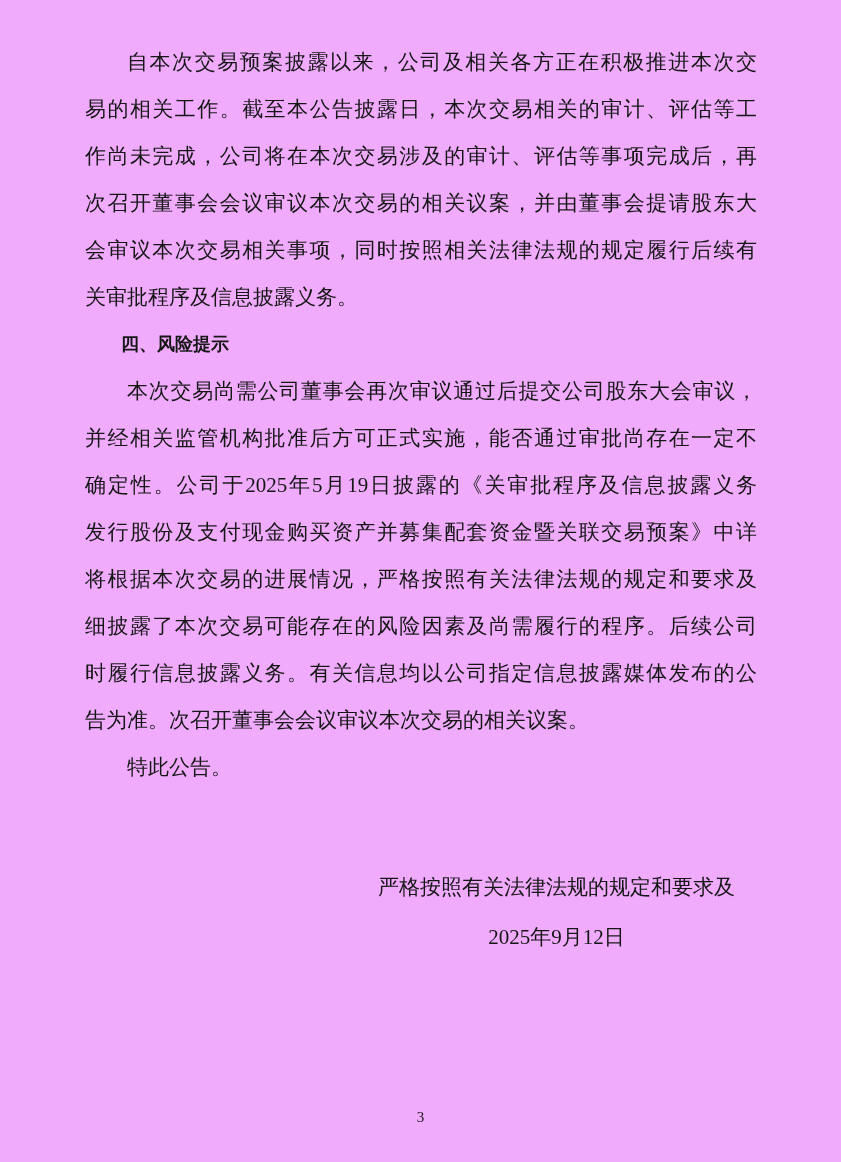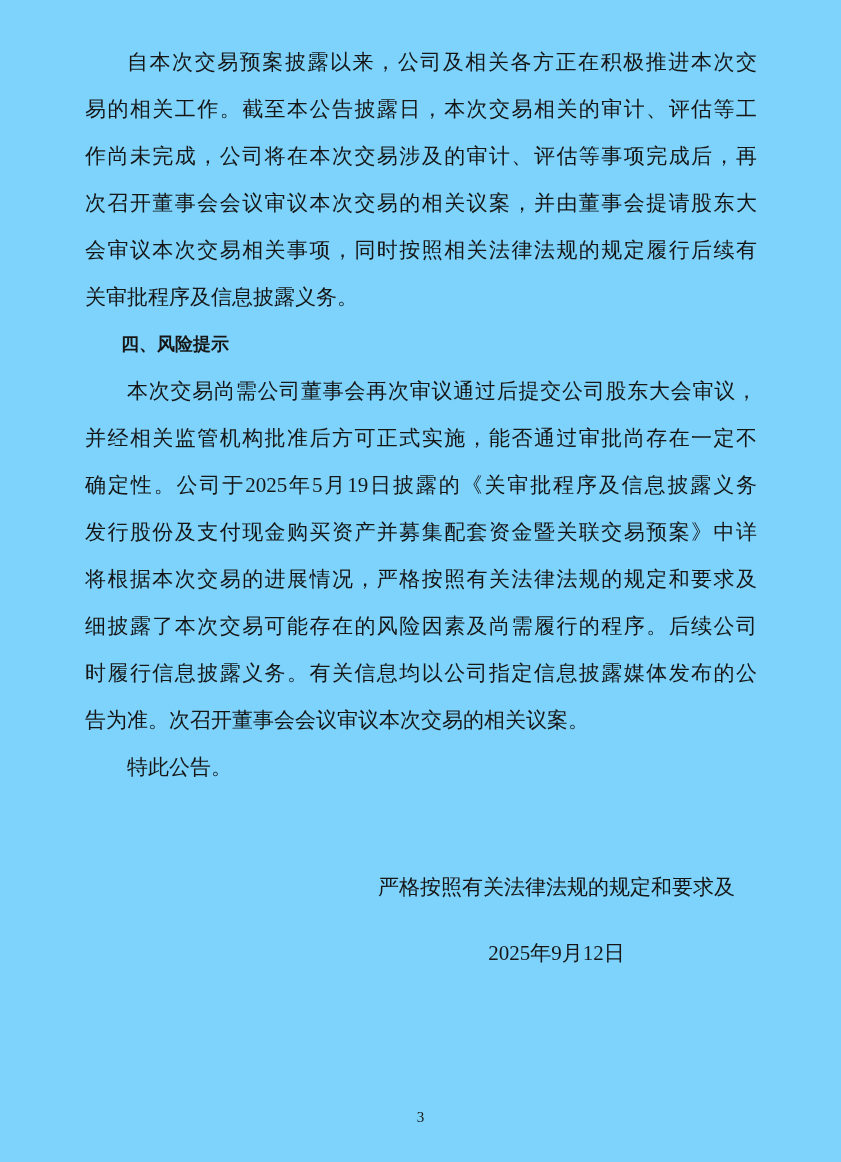--- a/index.html
+++ b/index.html
@@ -5,21 +5,21 @@
   html, body {
     margin: 0;
     padding: 0;
     background: #e8e8e8;
   }
   .page {
     position: relative;
     width: 841px;
     height: 1162px;
     margin: 0 auto;
-    background: #7dd3fc;
+    background: #f0abfc;
     overflow: hidden;
     font-family: "Liberation Serif", "DejaVu Serif", serif;
     color: #161616;
     text-decoration: underline;
   }
   .content {
     position: absolute;
     left: 85px;
     top: 39px;
     width: 672px;
@@ -52,21 +52,21 @@
     right: 106px;
     text-align: center;
     font-size: 21px;
   }
   .signature-line {
     line-height: 30px;
     white-space: nowrap;
   }
   .date-line {
     line-height: 30px;
-    margin-top: 36px;
+    margin-top: 20px;
     white-space: nowrap;
   }
   .page-number {
     position: absolute;
     top: 1108px;
     left: 0;
     width: 100%;
     text-align: center;
     font-size: 15px;
     line-height: 18px;

